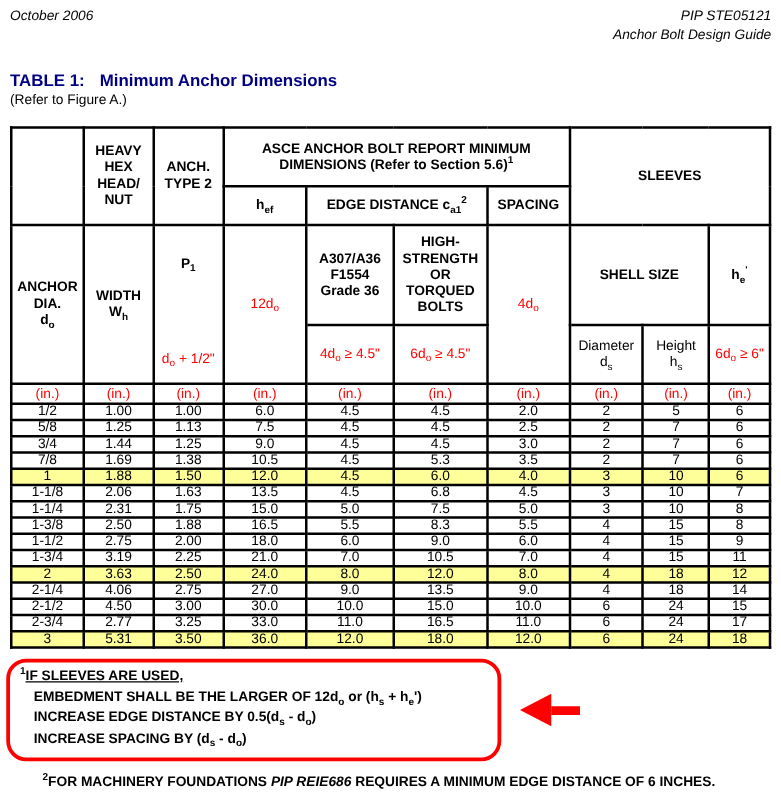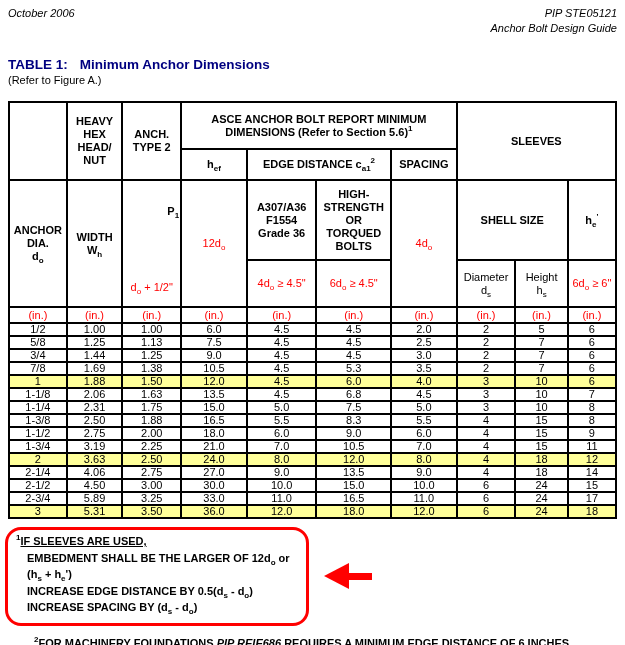--- a/index.html
+++ b/index.html
@@ -19,39 +19,39 @@
   .dh-right { text-align:right; font-style:italic; }
 
   
   .title { margin-top:21px; font-size:13.5px; font-weight:bold; color:#000080; }
   .title .tgap { display:inline-block; width:12px; }
   .subtitle { font-size:11px; margin-top:2px; }
 
   
   table.anchor { border-collapse:collapse; table-layout:fixed; margin-top:15px; }
   table.anchor td { border:2px solid #000; text-align:center; vertical-align:middle; padding:0 1px; font-size:11px; line-height:13px; }
-  .hdr { font-weight:bold;padding-left:43px; }
+  .hdr { font-weight:bold; }
   .red { color:#FF0000; }
   sub { font-size:8px; line-height:0; }
   sup { font-size:8px; line-height:0; }
 
   tr.hr1 { height:47px; }
   tr.hr2 { height:31px; }
   tr.hr3 { height:79px; }
   tr.hr4 { height:46px; }
   tr.units { height:14px; }
   tr.units td { color:#FF0000; font-size:11px; line-height:11px; height:16px; padding:0; }
   tbody.data td { height:12.5px; line-height:11px; font-size:11px; padding:0; }
   tbody.data tr.hl td { background:#FFFF99; }
 
   .p1cell { height:125px; display:flex; flex-direction:column; justify-content:space-between; align-items:center; padding:24px 0 12px 0; }
 
   
   .fn1-wrap { display:flex; align-items:center; margin-top:8px; margin-left:-3px; }
-  .fn1-box { border:3px solid #FF0000; border-radius:16px; width:304px; padding:3px 8px 7px 8px; }
+  .fn1-box { border:3px solid #FF0000; border-radius:16px; width:396px; padding:3px 8px 7px 8px; }
   .fn1-box .line { font-size:11px; font-weight:bold; line-height:16.5px; }
   .fn1-box .indent { padding-left:11px; }
   .fn1-title-text { text-decoration:underline; }
   .arrow { display:flex; align-items:center; margin-left:15px; }
   .arrow-head { width:0; height:0; border-top:13px solid transparent; border-bottom:13px solid transparent; border-right:25px solid #FF0000; }
   .arrow-tail { width:23px; height:7px; background:#FF0000; }
 
   .fn2 { margin-top:11px; font-size:11px; font-weight:bold;margin-left:26px; }
 </style>
 </head>
@@ -289,21 +289,21 @@
           <td>30.0</td>
           <td>10.0</td>
           <td>15.0</td>
           <td>10.0</td>
           <td>6</td>
           <td>24</td>
           <td>15</td>
         </tr>
         <tr>
           <td>2-3/4</td>
-          <td>5.89</td>
+          <td>2.77</td>
           <td>3.25</td>
           <td>33.0</td>
           <td>11.0</td>
           <td>16.5</td>
           <td>11.0</td>
           <td>6</td>
           <td>24</td>
           <td>17</td>
         </tr>
         <tr class="hl">

